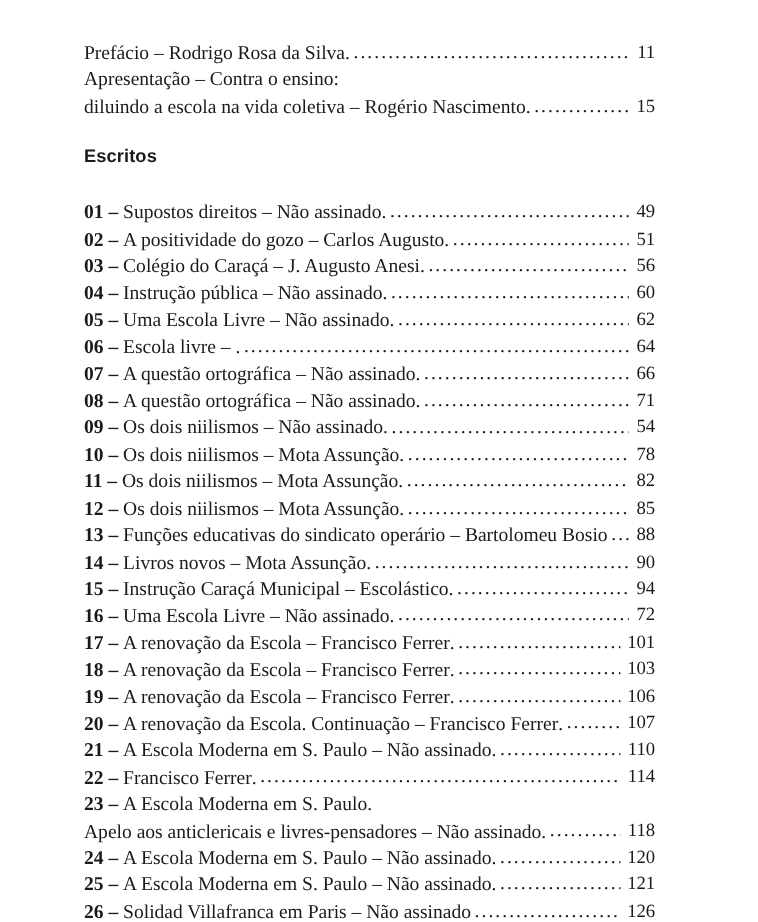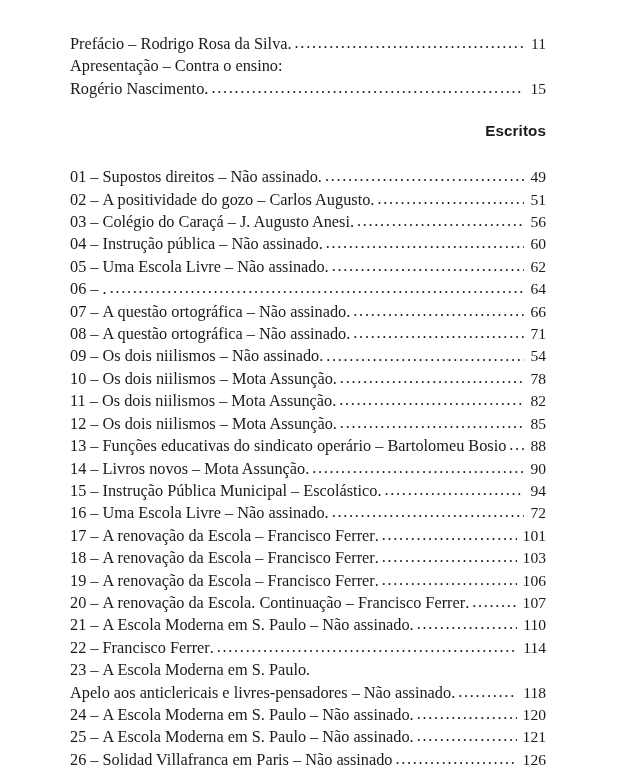--- a/index.html
+++ b/index.html
@@ -41,20 +41,21 @@
   }
 
   .entry-text {
     flex: 0 0 auto;
     white-space: pre;
   }
 
   .entry-num {
     flex: 0 0 auto;
     white-space: pre;
+    font-weight: bold;
   }
 
   .entry-title {
     flex: 0 0 auto;
     white-space: pre;
   }
 
   .entry-author {
     flex: 0 0 auto;
     white-space: pre;
@@ -82,21 +83,21 @@
     font-size: 15.6px;
     padding-left: 4px;
     text-align: right;
   }
 
   
   .section-heading {
     font-family: "Liberation Sans", "DejaVu Sans", sans-serif;
     font-weight: bold;
     font-size: 15.2px;
-    text-align: right;
+    text-align: left;
     color: #1a1a1a;
     letter-spacing: 0.1px;
   }
 
   .gap-before-heading { height: 22px; }
   .gap-after-heading  { height: 27px; }
 
   
   .entry.hanging { padding-left: 0; }
 </style>
@@ -110,20 +111,21 @@
         <span class="entry-title">Prefácio – </span>
         <span class="entry-author">Rodrigo Rosa da Silva</span>
         <span class="entry-text">.</span>
         <span class="leader"></span>
         <span class="page-number">11</span>
       </div>
       <div class="entry no-leader">
         <span class="entry-title">Apresentação – Contra o ensino:</span>
       </div>
       <div class="entry">
+        <span class="entry-title">diluindo a escola na vida coletiva – </span>
         <span class="entry-author">Rogério Nascimento</span>
         <span class="entry-text">.</span>
         <span class="leader"></span>
         <span class="page-number">15</span>
       </div>
     </div>
 
   <div class="gap-before-heading"></div>
   <div class="section-heading">Escritos</div>
   <div class="gap-after-heading"></div>
@@ -164,20 +166,21 @@
       <div class="entry">
         <span class="entry-num">05 – </span>
         <span class="entry-title">Uma Escola Livre – </span>
         <span class="entry-author">Não assinado</span>
         <span class="entry-text">.</span>
         <span class="leader"></span>
         <span class="page-number">62</span>
       </div>
       <div class="entry">
         <span class="entry-num">06 – </span>
+        <span class="entry-title">Escola livre – </span>
         <span class="entry-text">.</span>
         <span class="leader"></span>
         <span class="page-number">64</span>
       </div>
       <div class="entry">
         <span class="entry-num">07 – </span>
         <span class="entry-title">A questão ortográfica – </span>
         <span class="entry-author">Não assinado</span>
         <span class="entry-text">.</span>
         <span class="leader"></span>
@@ -233,21 +236,21 @@
       <div class="entry">
         <span class="entry-num">14 – </span>
         <span class="entry-title">Livros novos – </span>
         <span class="entry-author">Mota Assunção</span>
         <span class="entry-text">.</span>
         <span class="leader"></span>
         <span class="page-number">90</span>
       </div>
       <div class="entry">
         <span class="entry-num">15 – </span>
-        <span class="entry-title">Instrução Pública Municipal – </span>
+        <span class="entry-title">Instrução Caraçá Municipal – </span>
         <span class="entry-author">Escolástico</span>
         <span class="entry-text">.</span>
         <span class="leader"></span>
         <span class="page-number">94</span>
       </div>
       <div class="entry">
         <span class="entry-num">16 – </span>
         <span class="entry-title">Uma Escola Livre – </span>
         <span class="entry-author">Não assinado</span>
         <span class="entry-text">.</span>

